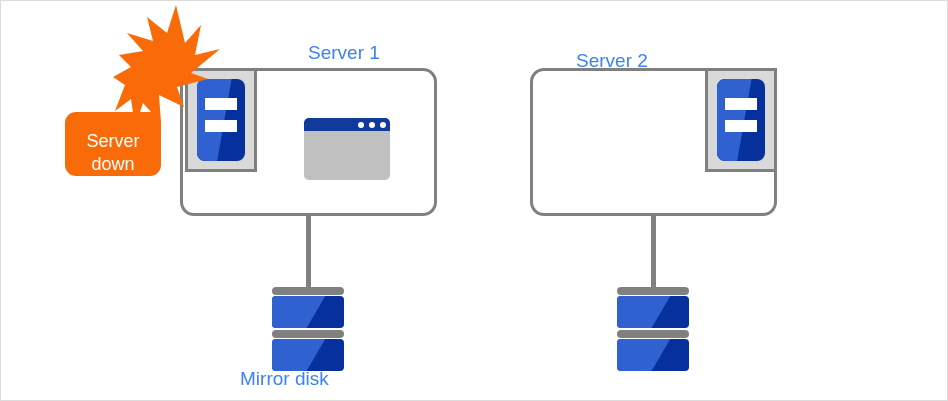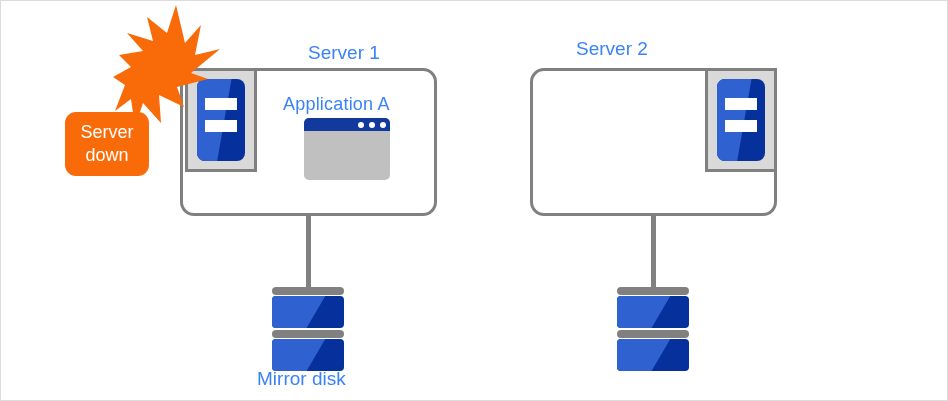--- a/index.html
+++ b/index.html
@@ -23,22 +23,22 @@
   
   .label {
     position: absolute;
     font-family: "Liberation Sans", sans-serif;
     font-size: 19px;
     color: #3b82f6;
     white-space: nowrap;
     line-height: 1;
   }
   .label-server1 { left: 307px; top: 42px; }
-  .label-server2 { left: 575px; top: 38px; }
-  .label-mirrordisk { left: 256px; top: 368px; font-size: 19px; }
+  .label-server2 { left: 575px; top: 50px; }
+  .label-mirrordisk { left: 239px; top: 368px; font-size: 19px; }
   .label-appa {
     left: 282px;
     top: 94px;
     font-size: 18px;
     letter-spacing: 0.2px;
   }
 
   
   .server-box {
     position: absolute;
@@ -161,33 +161,33 @@
     clip-path: polygon(0% 0%, 74% 0%, 48% 100%, 0% 100%);
   }
   #disk1 { left: 271px; top: 286px; }
   #disk2 { left: 616px; top: 286px; }
 
   
   #server-down-badge {
     position: absolute;
     left: 64px;
     top: 111px;
-    width: 84px;
+    width: 96px;
     height: 64px;
     background: #f96a08;
     border-radius: 11px;
     color: #ffffff;
     font-family: "Liberation Sans", sans-serif;
     font-size: 18px;
     line-height: 23px;
     text-align: center;
     display: flex;
     flex-direction: column;
     align-items: center;
-    justify-content: center;
+    justify-content: flex-end;
     z-index: 6;
   }
 
   
   #fault-bolt {
     position: absolute;
     left: 112px;
     top: 2px;
     width: 110px;
     height: 130px;
@@ -212,21 +212,20 @@
 
   <div class="server-box" id="server1-box"></div>
 
   <div class="server-icon" id="server1-icon">
     <div class="chassis">
       <div class="bar bar1"></div>
       <div class="bar bar2"></div>
     </div>
   </div>
 
-  <div class="label label-appa">Application A</div>
 
   <div id="app-window">
     <div class="titlebar">
       <span class="dot dot1"></span>
       <span class="dot dot2"></span>
       <span class="dot dot3"></span>
     </div>
   </div>
 
   <div class="label label-server2">Server 2</div>

